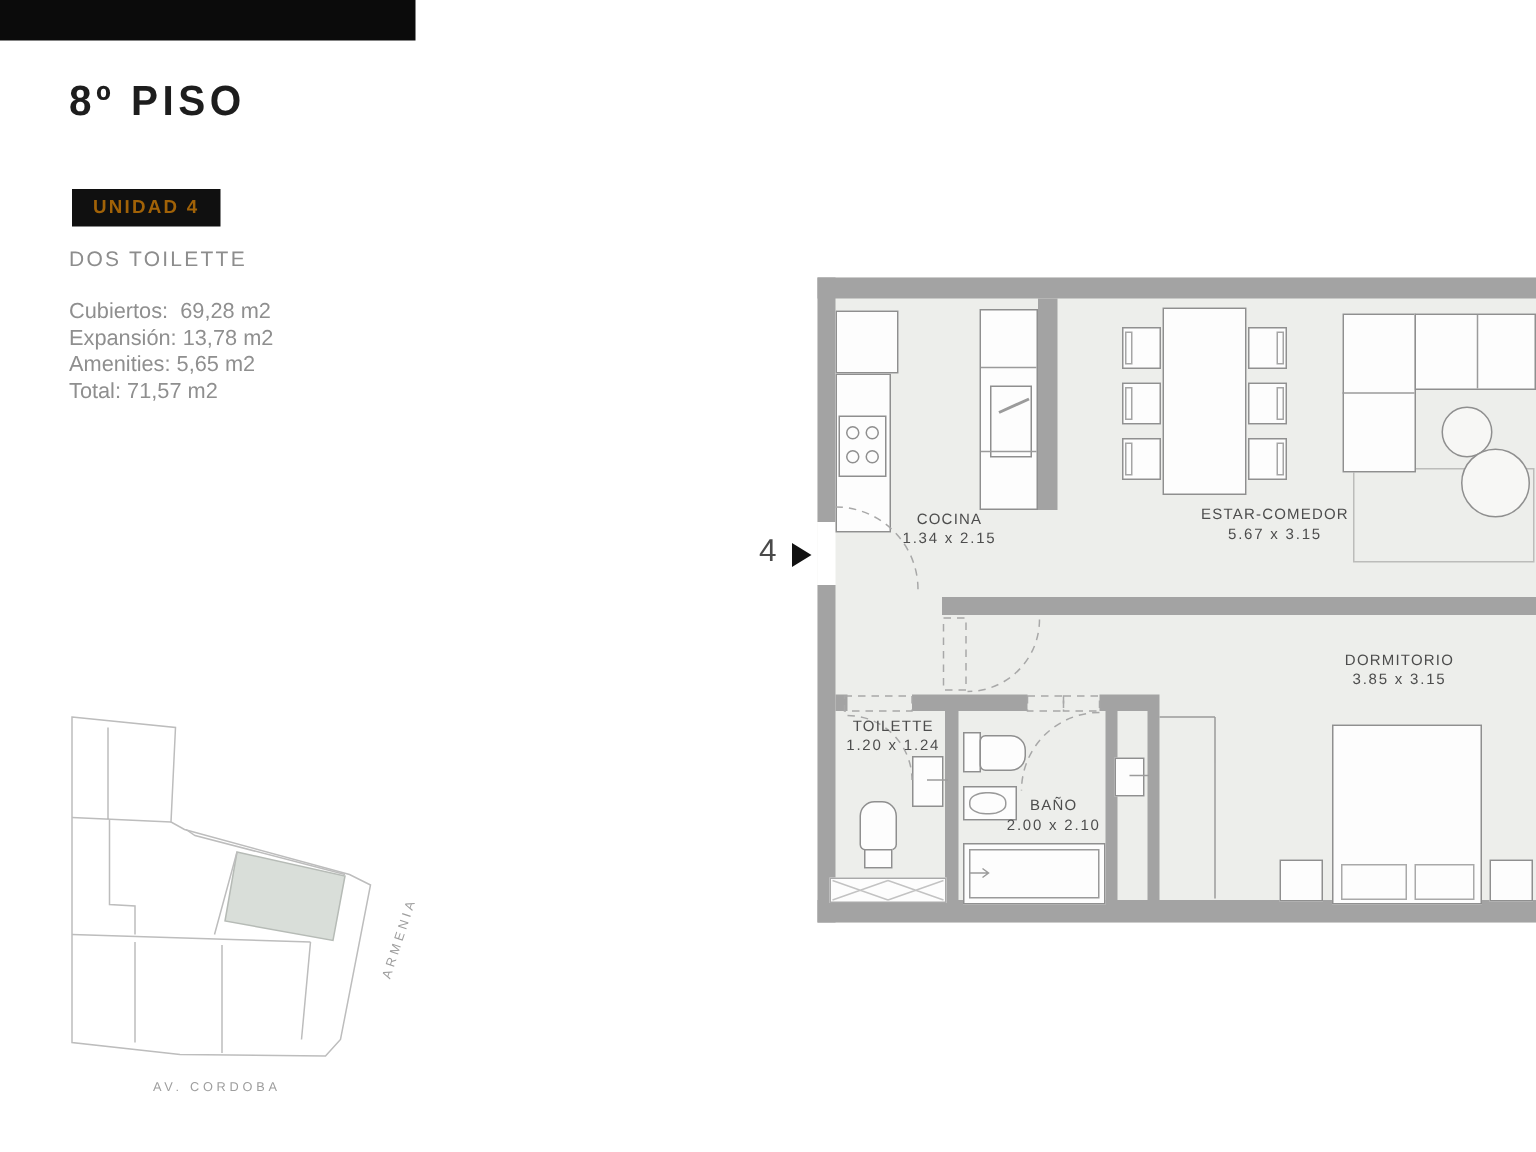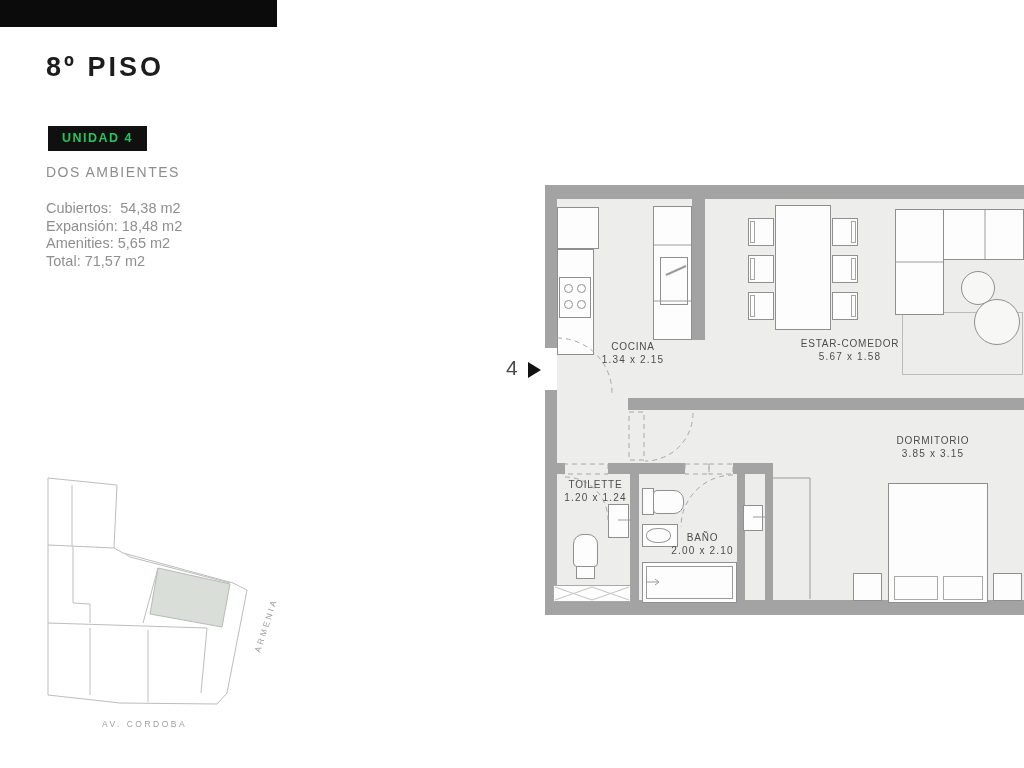--- a/index.html
+++ b/index.html
@@ -3,21 +3,21 @@
 <meta charset="utf-8">
 <style>
   html,body{margin:0;padding:0;background:#ffffff;}
   .page{position:relative;width:1024px;height:768px;background:#fff;overflow:hidden;
         font-family:"Liberation Sans",sans-serif;}
 
   
   .topbar{position:absolute;left:0;top:0;width:277px;height:27px;background:#0b0b0b;}
   .title{position:absolute;left:46px;top:52px;font-size:27px;font-weight:700;
          letter-spacing:3px;color:#1d1d1d;transform:scaleY(1.04);}
-  .badge{position:absolute;left:48px;top:126px;background:#101010;color:#22c55e;
+  .badge{position:absolute;left:48px;top:126px;background:#101010;color:#a16207;
          font-size:12.5px;font-weight:700;letter-spacing:1.5px;padding:5px 14px 6px;}
   .subtitle{position:absolute;left:46px;top:164px;font-size:14px;letter-spacing:1.5px;color:#8d8d8d;}
   .areas{position:absolute;left:46px;top:200px;font-size:14.5px;color:#8f8f8f;line-height:17.5px;}
   .areas .row{white-space:pre;}
 
   
   .marker-num{position:absolute;left:506px;top:356px;font-size:21px;color:#4a4a4a;}
   .marker-tri{position:absolute;left:528px;top:362px;width:0;height:0;
               border-top:8px solid transparent;border-bottom:8px solid transparent;
               border-left:13px solid #121212;}
@@ -43,25 +43,25 @@
   
   .sitemap{position:absolute;left:22px;top:455px;}
 </style>
 </head>
 <body>
 <div class="page">
 
   <div class="topbar"></div>
   <div class="title">8º PISO</div>
   <div class="badge">UNIDAD 4</div>
-  <div class="subtitle">DOS AMBIENTES</div>
+  <div class="subtitle">DOS TOILETTE</div>
 
   <div class="areas">
-    <div class="row"><span>Cubiertos:</span>&nbsp;&nbsp;<span>54,38 m2</span></div>
-    <div class="row"><span>Expansión:</span>&nbsp;<span>18,48 m2</span></div>
+    <div class="row"><span>Cubiertos:</span>&nbsp;&nbsp;<span>69,28 m2</span></div>
+    <div class="row"><span>Expansión:</span>&nbsp;<span>13,78 m2</span></div>
     <div class="row"><span>Amenities:</span>&nbsp;<span>5,65 m2</span></div>
     <div class="row"><span>Total:</span>&nbsp;<span>71,57 m2</span></div>
   </div>
 
   <div class="marker-num">4</div>
   <div class="marker-tri"></div>
 
   <div class="plan">
 
     <div class="wall" style="left:0;top:0;width:479px;height:14px;"></div>
@@ -151,21 +151,21 @@
         <path d="M 10,402 L 47,415 M 10,415 L 47,402 M 47,402 L 84,415 M 47,415 L 84,402"></path>
       </g>
     </svg>
 
     <div class="roomlabel" style="left:38px;top:156px;width:100px;">
       <div class="nm">COCINA</div>
       <div class="dm">1.34 x 2.15</div>
     </div>
     <div class="roomlabel" style="left:245px;top:153px;width:120px;">
       <div class="nm">ESTAR-COMEDOR</div>
-      <div class="dm">5.67 x 1.58</div>
+      <div class="dm">5.67 x 3.15</div>
     </div>
     <div class="roomlabel" style="left:338px;top:250px;width:100px;">
       <div class="nm">DORMITORIO</div>
       <div class="dm">3.85 x 3.15</div>
     </div>
     <div class="roomlabel" style="left:3px;top:294px;width:95px;">
       <div class="nm">TOILETTE</div>
       <div class="dm">1.20 x 1.24</div>
     </div>
     <div class="roomlabel" style="left:110px;top:347px;width:95px;">

